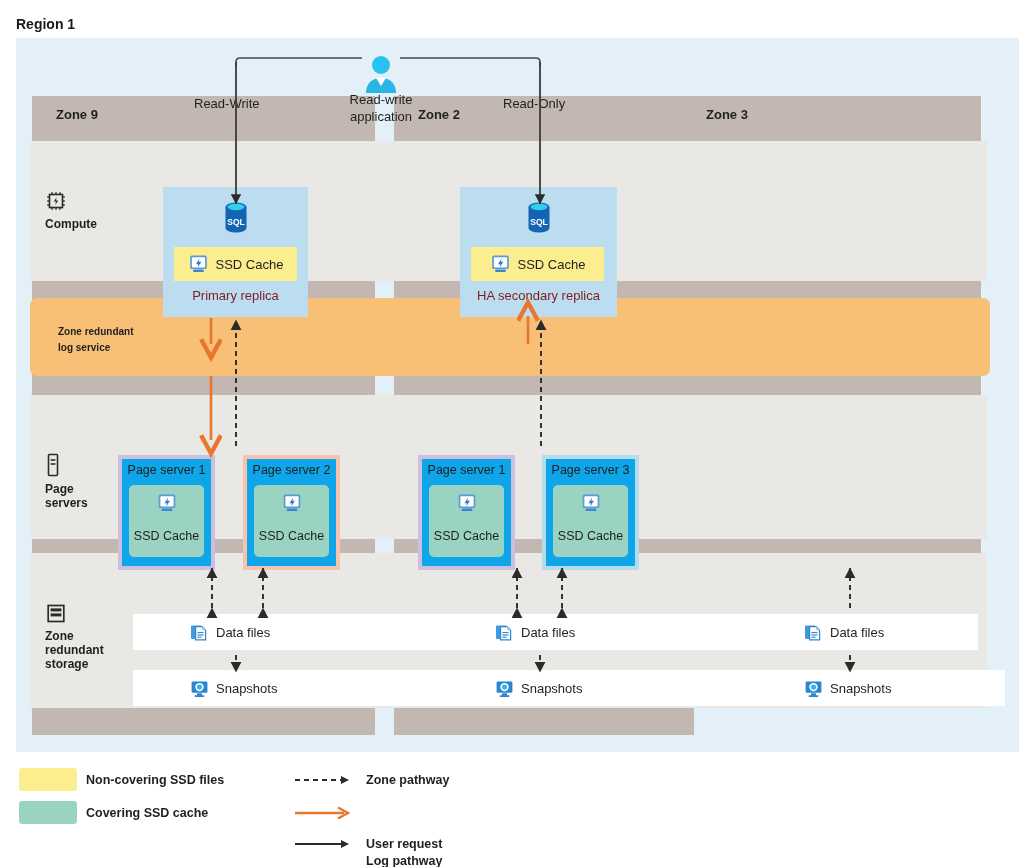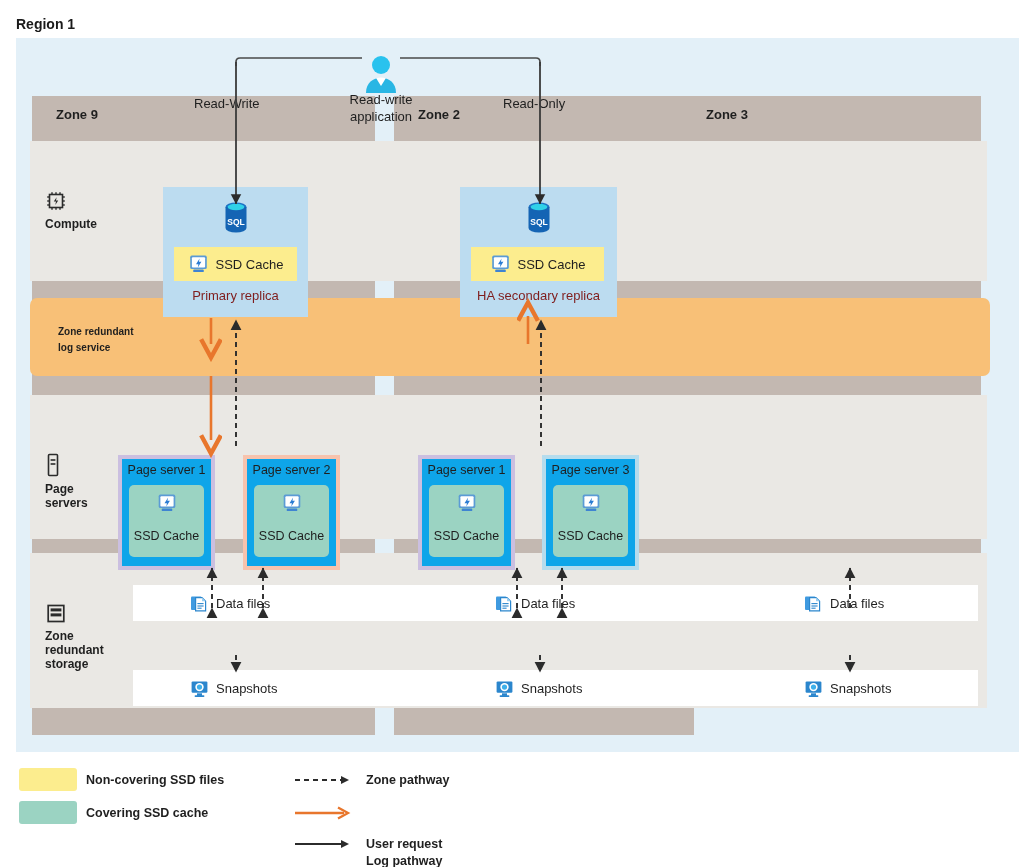--- a/index.html
+++ b/index.html
@@ -234,21 +234,21 @@
         <rect x="2.2" y="1.6" width="16.6" height="13.4" rx="1.6" fill="#5b9bd5"></rect>
         <rect x="3.9" y="3.2" width="13.2" height="10.2" rx="1" fill="#ffffff"></rect>
         <path d="M11.6 4.6 L8 10.2 h2.4 l-0.6 3.2 L13.4 7.8 h-2.5 z" fill="#2b7cd3"></path>
         <rect x="5.2" y="15.6" width="10.6" height="2.5" rx="0.9" fill="#3f84d2"></rect>
       </svg>
     </span>
     <div class="gt">SSD Cache</div>
   </div>
 </div>
 
-<div class="storow abs" style="top:585px;text-align:center;">
+<div class="storow abs" style="top:614px;text-align:center;">
   <div class="storcell" style="left:57px;">
     <span>
       <svg width="19" height="19" viewBox="0 0 19 19">
         <rect x="1" y="2.4" width="10.5" height="13.5" rx="1" fill="#3f9ae0"></rect>
         <path d="M5.6 3.6 h6.4 l3.6 3.6 v9.6 h-10 z" fill="#ffffff" stroke="#2b86cd" stroke-width="1.2"></path>
         <path d="M12 3.6 v3.6 h3.6 z" fill="#9bd0f2"></path>
         <g stroke="#2b86cd" stroke-width="1.1">
           <line x1="7.4" y1="9.6" x2="13.6" y2="9.6"></line>
           <line x1="7.4" y1="12" x2="13.6" y2="12"></line>
           <line x1="7.4" y1="14.2" x2="11.6" y2="14.2"></line>
@@ -282,21 +282,21 @@
           <line x1="7.4" y1="9.6" x2="13.6" y2="9.6"></line>
           <line x1="7.4" y1="12" x2="13.6" y2="12"></line>
           <line x1="7.4" y1="14.2" x2="11.6" y2="14.2"></line>
         </g>
       </svg>
     </span>
     <span>Data files</span>
   </div>
 </div>
 
-<div class="storow abs" style="top:670px;">
+<div class="storow abs" style="top:670px;padding-left:27px;">
   <div class="storcell" style="left:57px;">
     <span>
       <svg width="19" height="19" viewBox="0 0 19 19">
         <rect x="1.6" y="2.4" width="15.8" height="11.4" rx="1.2" fill="#2b86cd"></rect>
         <circle cx="9.5" cy="8.1" r="4.2" fill="#ffffff"></circle>
         <circle cx="9.5" cy="8.1" r="2.6" fill="#3fb0ea"></circle>
         <rect x="7" y="14.3" width="5" height="2.6" fill="#2b86cd"></rect>
         <rect x="4.6" y="16.2" width="9.8" height="1.8" rx="0.8" fill="#2b86cd"></rect>
       </svg>
     </span>

